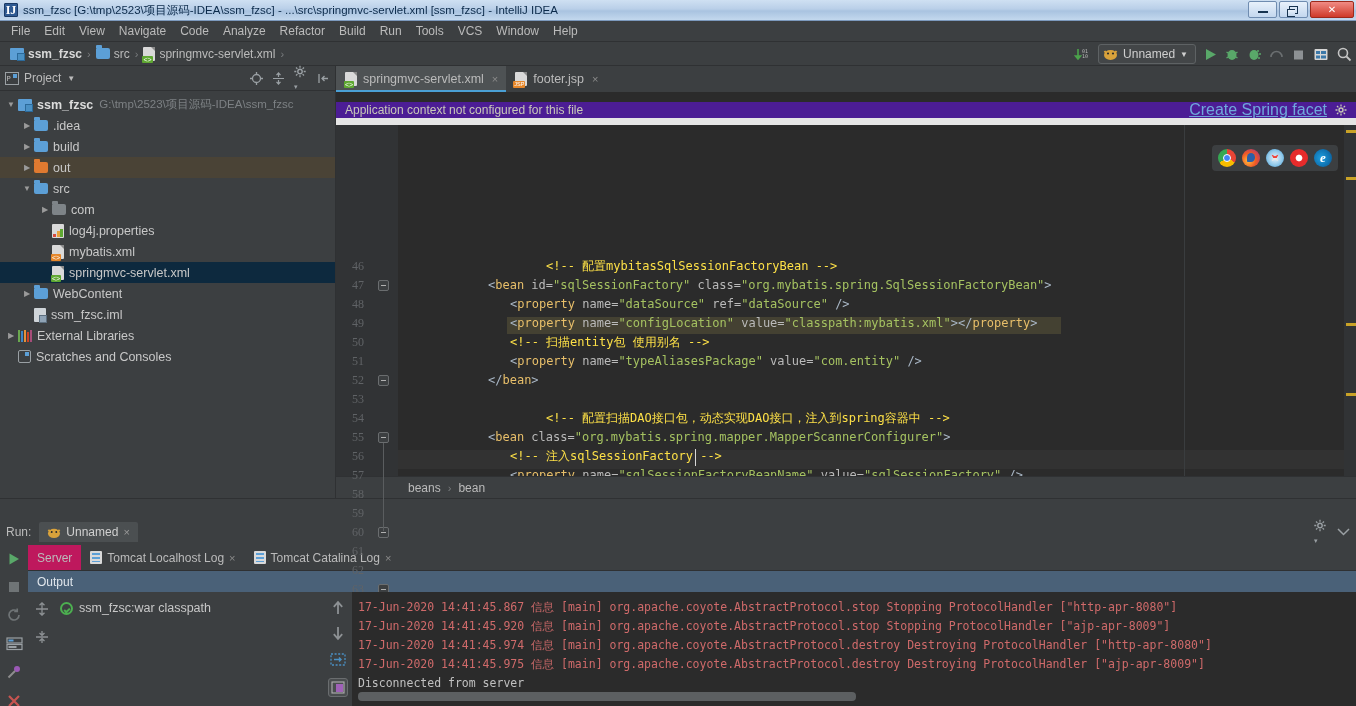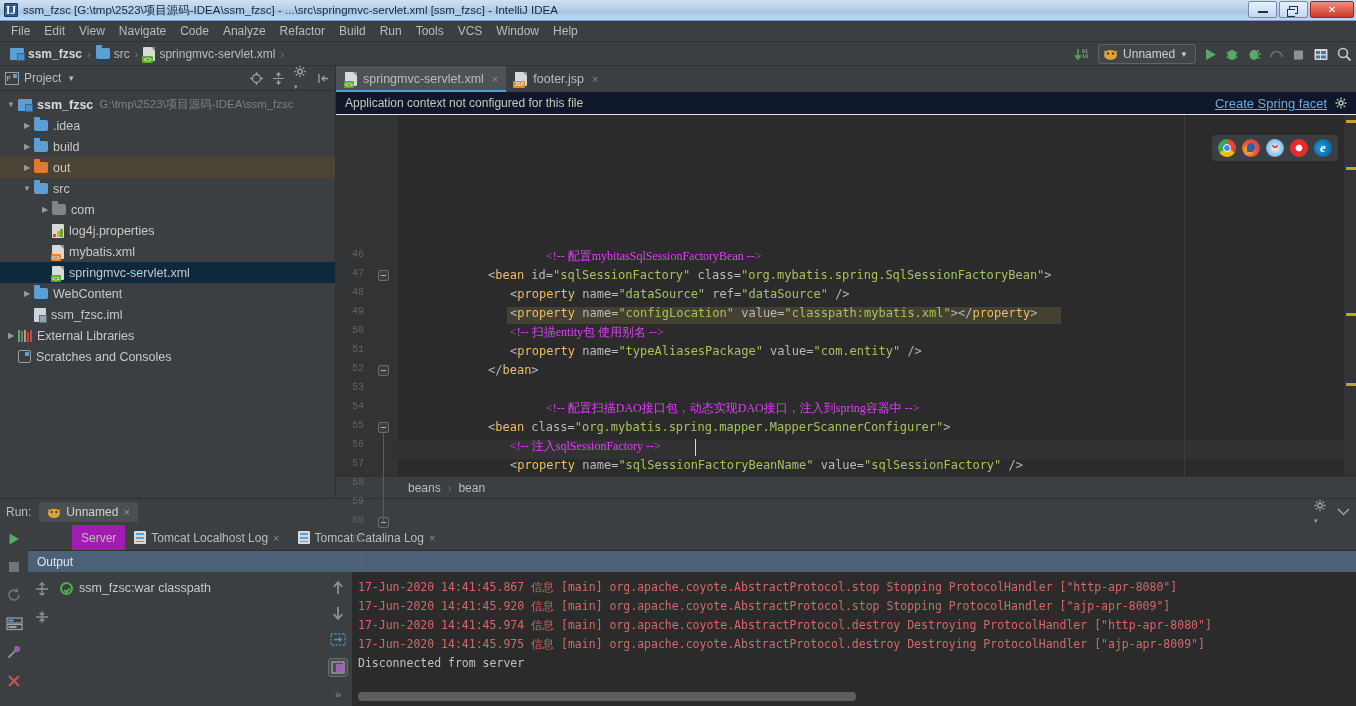--- a/index.html
+++ b/index.html
@@ -139,41 +139,41 @@
     position: relative; font-size: 12.5px; color: #bbbbbb; white-space: nowrap;
   }
   .etab.active { background: #4e5254; }
   .etab.active::after { content:""; position:absolute; left:0; right:0; bottom:0; height:2px; background:#4a9fd4; }
   .etab .x { color: #8a8a8a; font-size: 11px; margin-left: 2px; }
   .ico-jsp { width: 12px; height: 14px; background: #d9d9d9; border-radius:1px; position:relative; }
   .ico-jsp::before { content:""; position:absolute; right:0; top:0; border-left:4px solid transparent; border-top:4px solid #8a8a8a; }
   .ico-jsp::after { content:"JSP"; position:absolute; left:-2px; bottom:-2px; font-size:5.5px; line-height:7px; color:#fff; background:#e6872a; padding:0 1px; border-radius:1px; font-family:"Liberation Sans",sans-serif; }
 
   .notif {
-    height: 23px; flex: 0 0 23px; background: #0f172a;
-    border-bottom: 1px solid #e5e5e5;
+    height: 23px; flex: 0 0 23px; background: #4c1d95;
+    border-bottom: 7px solid #e5e5e5;
     display: flex; align-items: center; padding: 0 6px 0 9px;
-    font-size: 12px; color: #c8c8b8; position: relative;
+    font-size: 12px; color: #c8c8b8; position: relative; margin-top: 10px;
   }
   .notif .right { position: absolute; right: 8px; display: flex; align-items: center; gap: 8px; }
-  .notif a { color: #6fa8dc; text-decoration: underline; font-size: 13px; }
+  .notif a { color: #6fa8dc; text-decoration: underline; font-size: 16px; }
 
   .code-wrap { flex: 1 1 auto; display: flex; position: relative; min-height: 0; background: #2b2b2b; }
   .gutter { width: 62px; flex: 0 0 62px; background: #313335; position: relative; }
-  .gnum { position: absolute; right: 34px; font-size: 10px; color: #606366; font-family: Liberation Mono, monospace; text-align: right; width: 22px; }
+  .gnum { position: absolute; right: 34px; font-size: 12px; color: #606366; font-family: Liberation Serif, serif; text-align: right; width: 22px; }
   .fold { position: absolute; left: 42px; width: 11px; height: 11px; border: 1px solid #6a6d6f; border-radius: 2px; background: #3c3f41; }
   .fold::after { content:""; position:absolute; left:2px; top:4px; width:5px; height:1px; background:#b0b0b0; }
   .foldline { position: absolute; left: 47px; width: 1px; background: #5a5d5f; }
 
   .codearea { flex: 1 1 auto; position: relative; overflow: hidden; background: #2b2b2b; }
   .cline {
     position: absolute; left: 0; white-space: pre;
     font-family: "DejaVu Sans Mono", monospace; font-size: 12px; line-height: 19px;
   }
-  .c-comment { color: #d946ef; font-family: Liberation Serif, serif; }
+  .c-comment { color: #fde047; }
   .c-tag { color: #e8bf6a; }
   .c-attr { color: #bababa; }
   .c-val { color: #a5c261; }
   .c-punct { color: #a9b7c6; }
   .hl-line { position: absolute; background: #5a5438; opacity: 0.55; }
   .caretline { position: absolute; left: 0; right: 0; height: 19px; background: #323232; }
   .caret { position: absolute; width: 1px; background: #d8d8d8; height: 17px; }
 
   .browsers {
     position: absolute; right: 18px; top: 20px;
@@ -196,32 +196,32 @@
 
   .breadcrumb-bottom {
     height: 22px; flex: 0 0 22px; background: #3c3f41;
     border-top: 1px solid #2f3133;
     display: flex; align-items: center; padding-left: 72px; gap: 6px;
     font-size: 12px; color: #bbbbbb;
   }
 
   
   .runwin { flex: 0 0 auto; display: flex; flex-direction: column; background: #3c3f41; border-top: 1px solid #2f3133; }
-  .run-header { height: 26px; flex: 0 0 26px; display: flex; align-items: center; padding-left: 6px; position: relative; }
+  .run-header { height: 26px; flex: 0 0 26px; display: flex; align-items: center; padding-left: 6px; position: relative; margin-top: 20px; }
   .run-label { font-size: 12px; color: #bbbbbb; margin-right: 8px; }
   .run-tab { display: flex; align-items: center; gap: 5px; padding: 3px 8px; background: #4b4f51; border-radius: 2px 2px 0 0; font-size: 12px; color: #d0d0d0; }
   .run-header-right { position: absolute; right: 6px; display: flex; align-items: center; gap: 9px; }
 
   .run-body { flex: 1 1 auto; display: flex; min-height: 0; }
   .run-sidebar { width: 28px; flex: 0 0 28px; background: #3c3f41; padding-top: 6px; display: flex; flex-direction: column; align-items: center; gap: 13px; }
 
   .run-content { flex: 1 1 auto; display: flex; flex-direction: column; min-width: 0; background: #3c3f41; }
   .subtabs { height: 26px; flex: 0 0 26px; display: flex; align-items: stretch; background: #3c3f41; border-bottom: 1px solid #2f3133; }
   .subtab { display: flex; align-items: center; gap: 5px; padding: 0 9px; font-size: 12px; color: #bbbbbb; white-space: nowrap; }
-  .subtab.active { background: #a21caf; margin-left: 44px; }
+  .subtab.active { background: #be185d; }
   .subtab .x { color: #8a8a8a; font-size: 11px; }
   .ico-log { width: 12px; height: 13px; background: #d9d9d9; border-radius:1px; position:relative; }
   .ico-log::after { content:""; position:absolute; left:2px; top:2px; right:2px; bottom:2px;
     background: linear-gradient(#5c9fd6 0 2px, transparent 2px) 0 0/100% 4px repeat; }
 
   .colheads { height: 21px; flex: 0 0 21px; background: #4a6178; display: flex; align-items: center; font-size: 12px; color: #e0e6ec; }
   .colheads .c1 { width: 296px; flex: 0 0 296px; padding-left: 9px; }
   .colheads .c2 { padding-left: 9px; }
 
   .panes { flex: 1 1 auto; display: flex; min-height: 0; }

